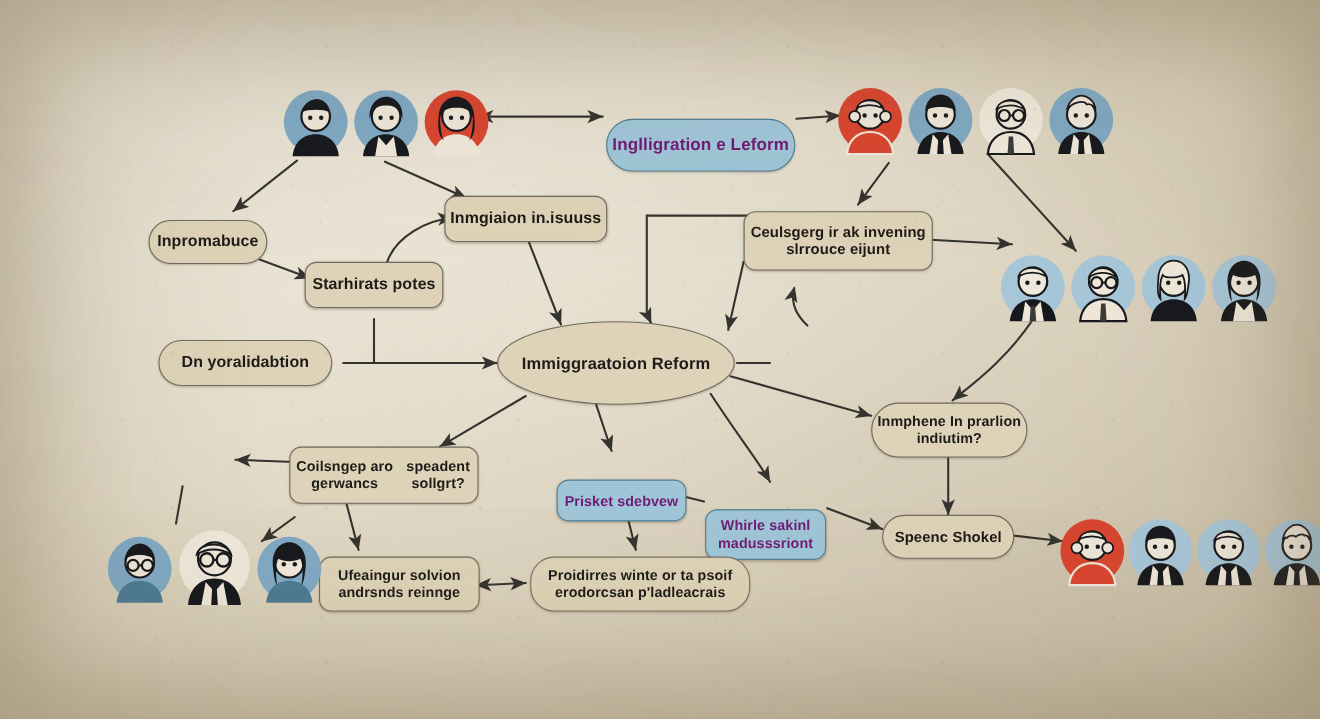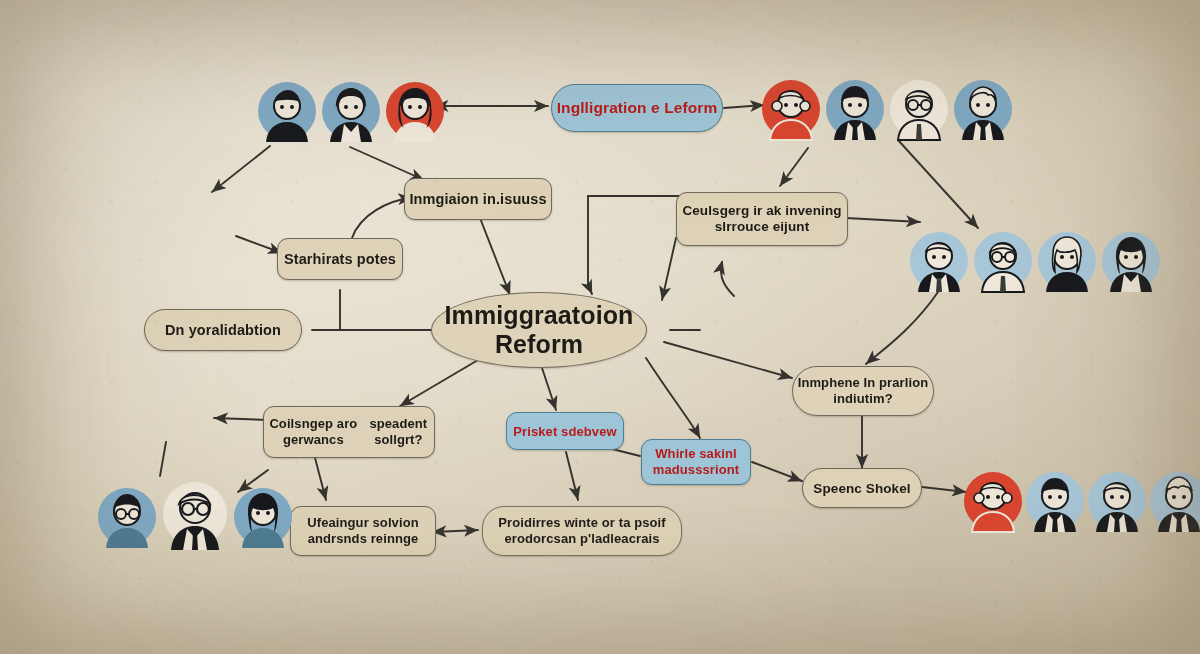--- a/index.html
+++ b/index.html
@@ -34,21 +34,21 @@
   svg#edges{position:absolute;left:0;top:0;width:1200px;height:654px;}
 
   .node{
     position:absolute;display:flex;align-items:center;justify-content:center;
     text-align:center;box-sizing:border-box;
     font-weight:bold;color:#1d1b17;
     letter-spacing:.1px;
     box-shadow:0 1px 2px rgba(80,65,40,.28);
   }
   .tan{background:#ded3b8;border:1.6px solid #6f6a5e;}
-  .blue{background:#9fc6d8;border:1.6px solid #4f7f95;color:#b91c1c;}
+  .blue{background:#9fc6d8;border:1.6px solid #4f7f95;color:#701a75;margin-top:24px;}
   .pill{border-radius:999px;}
   .round{border-radius:11px;}
   .rect{border-radius:1px;}
   .ellipse{border-radius:50%;}
   .l2{line-height:1.22;}
 
   .avatars{position:absolute;display:flex;align-items:flex-end;}
   .av{position:relative;}
   .av svg{display:block;}
   .txt{display:block;}
@@ -137,35 +137,38 @@
   </svg>
 
   <div class="node blue pill" style="left:551px;top:84px;width:172px;height:48px;font-size:15.5px;">
     <span class="txt">Inglligration e Leform</span>
   </div>
 
   <div class="node tan round" style="left:404px;top:178px;width:148px;height:42px;font-size:14.5px;">
     <span class="txt">Inmgiaion in.isuuss</span>
   </div>
 
+  <div class="node tan pill" style="left:135px;top:200px;width:108px;height:40px;font-size:14.5px;">
+    <span class="txt">Inpromabuce</span>
+  </div>
 
   <div class="node tan round" style="left:277px;top:238px;width:126px;height:42px;font-size:14.5px;">
     <span class="txt">Starhirats potes</span>
   </div>
 
   <div class="node tan round l2" style="left:676px;top:192px;width:172px;height:54px;font-size:13.5px;flex-direction:column;">
     <span class="txt">Ceulsgerg ir ak invening</span>
     <span class="txt">slrrouce eijunt</span>
   </div>
 
   <div class="node tan pill" style="left:144px;top:309px;width:158px;height:42px;font-size:14.5px;">
     <span class="txt">Dn yoralidabtion</span>
   </div>
 
-  <div class="node tan ellipse" style="left:431px;top:292px;width:216px;height:76px;font-size:25px;">
+  <div class="node tan ellipse" style="left:452px;top:292px;width:216px;height:76px;font-size:15px;">
     <span class="txt">Immiggraatoion Reform</span>
   </div>
 
   <div class="node tan pill l2" style="left:792px;top:366px;width:142px;height:50px;font-size:13px;flex-direction:column;">
     <span class="txt">Inmphene In prarlion</span>
     <span class="txt">indiutim?</span>
   </div>
 
 
   <div class="node tan round l2" style="left:263px;top:406px;width:172px;height:52px;font-size:13px;flex-direction:row;">

